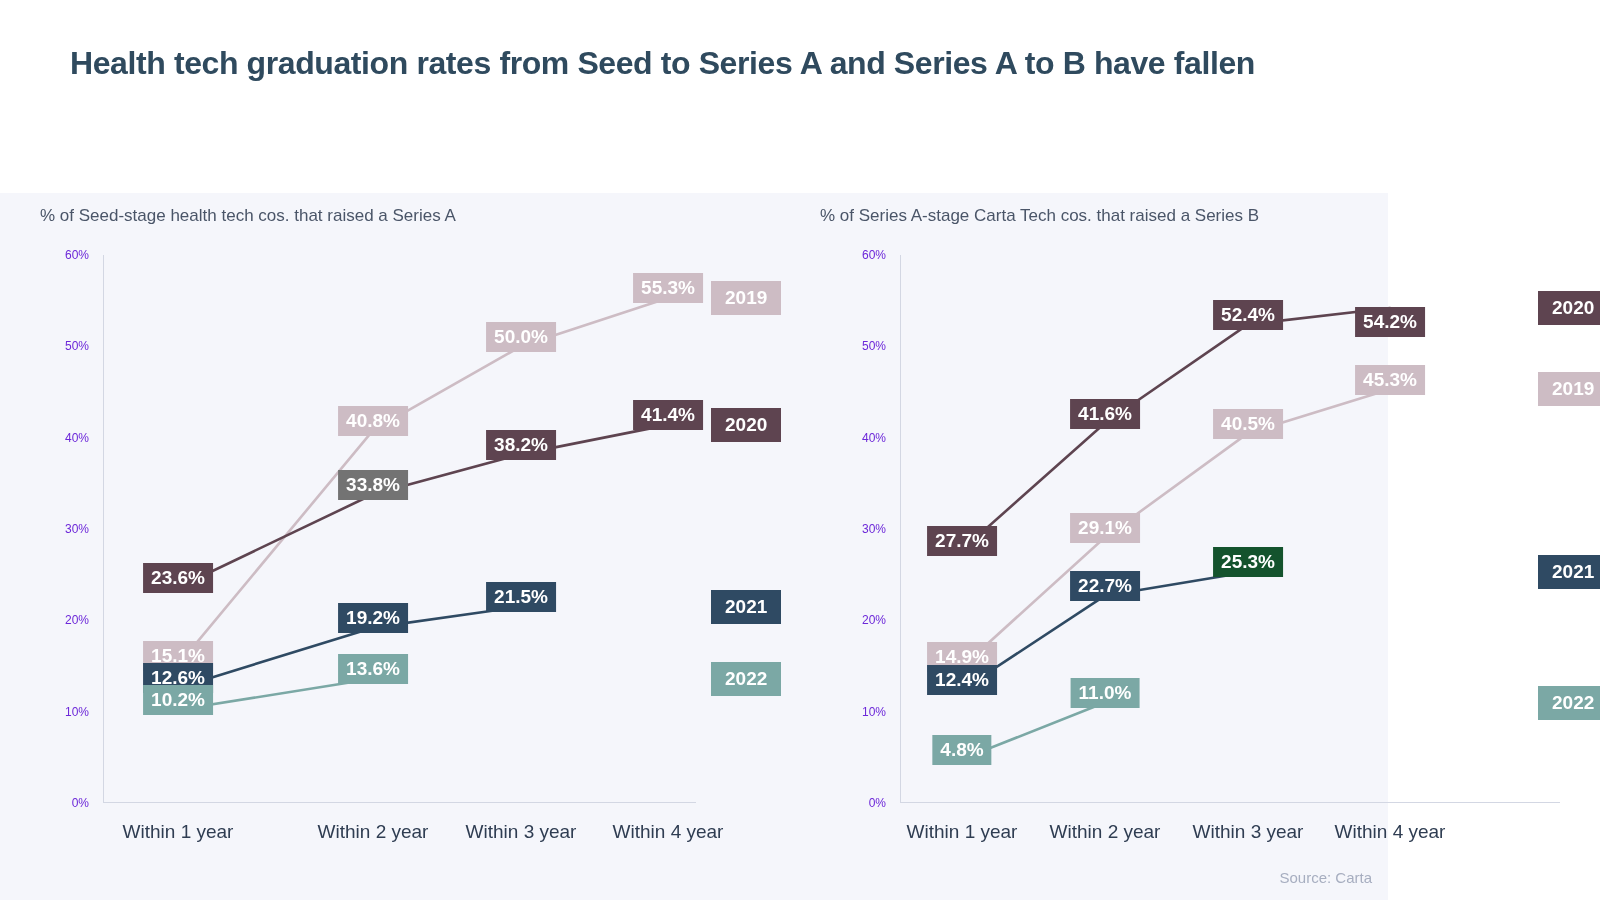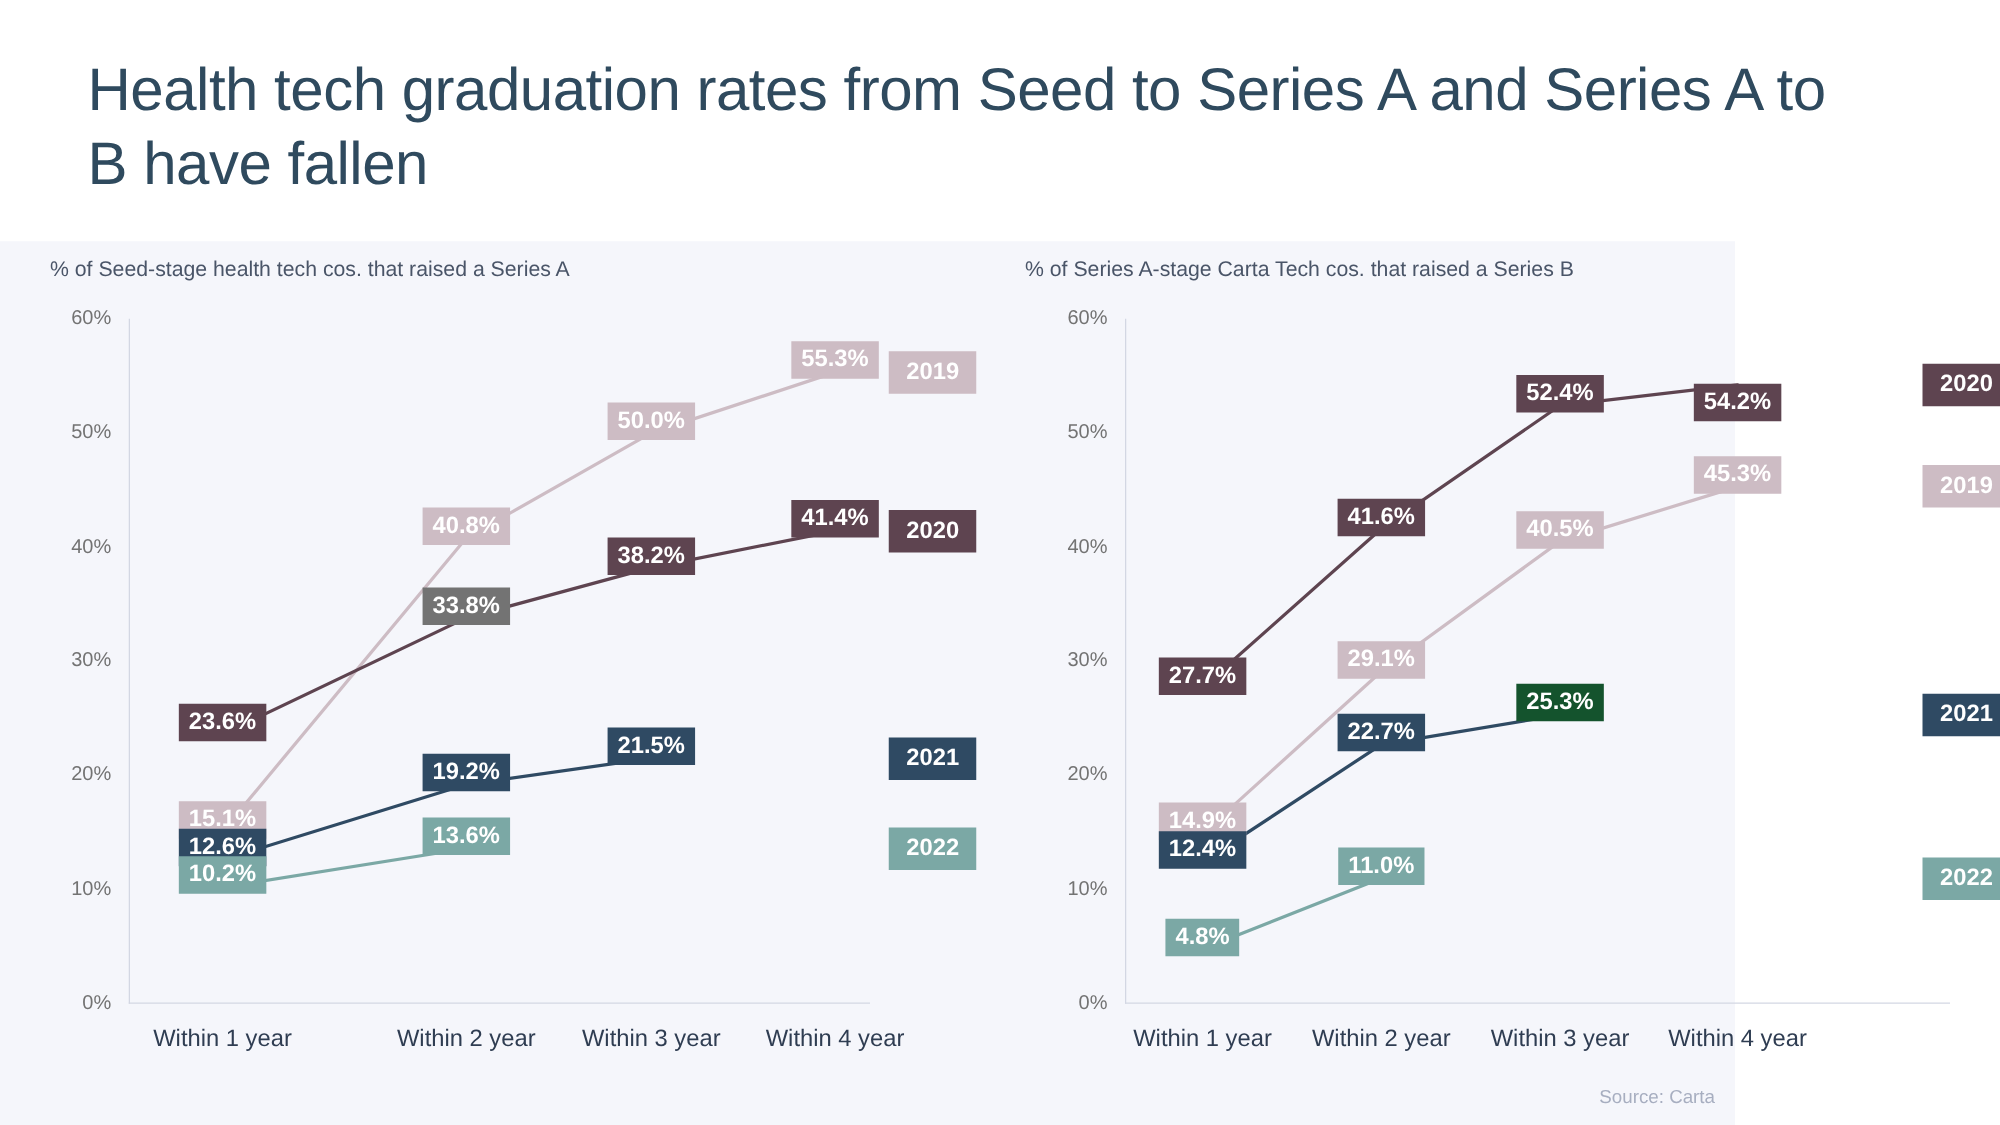--- a/index.html
+++ b/index.html
@@ -11,21 +11,21 @@
   }
   #root { position: relative; width: 1600px; height: 900px; }
 
   
   .header {
     position: absolute; left: 0; top: 0; width: 1600px; height: 193px;
     background: #ffffff;
   }
   .headline {
     position: absolute; left: 70px; top: 44px; width: 1420px;
-    font-size: 48px; font-weight: normal; line-height: 1.22;
+    font-size: 32px; font-weight: bold; line-height: 1.22;
     color: #2F4A5E; letter-spacing: -0.4px;
   }
 
   
   .board {
     position: absolute; left: 0; top: 193px; width: 1388px; height: 707px;
     background: #F5F6FB;
   }
 
   .panel { position: absolute; top: 0; height: 707px; }
@@ -49,21 +49,21 @@
     background: #D3D7E3;
   }
   .axis-base {
     position: absolute; left: 0; bottom: 0; height: 1px; background: #D3D7E3;
   }
   .panel.left  .axis-base { width: 593px; }
   .panel.right .axis-base { width: 660px; }
 
   .ytick {
     position: absolute; right: 100%; margin-right: 14px;
-    font-size: 16px; color: #737373; transform: translateY(-50%);
+    font-size: 12px; color: #6d28d9; transform: translateY(-50%);
     white-space: nowrap; text-align: right;
   }
 
   .xtick {
     position: absolute; top: 566px; font-size: 19px; color: #2F3D52;
     transform: translateX(-50%); white-space: nowrap;
   }
 
   svg.lines { position: absolute; left: 0; top: 0; overflow: visible; }
 

